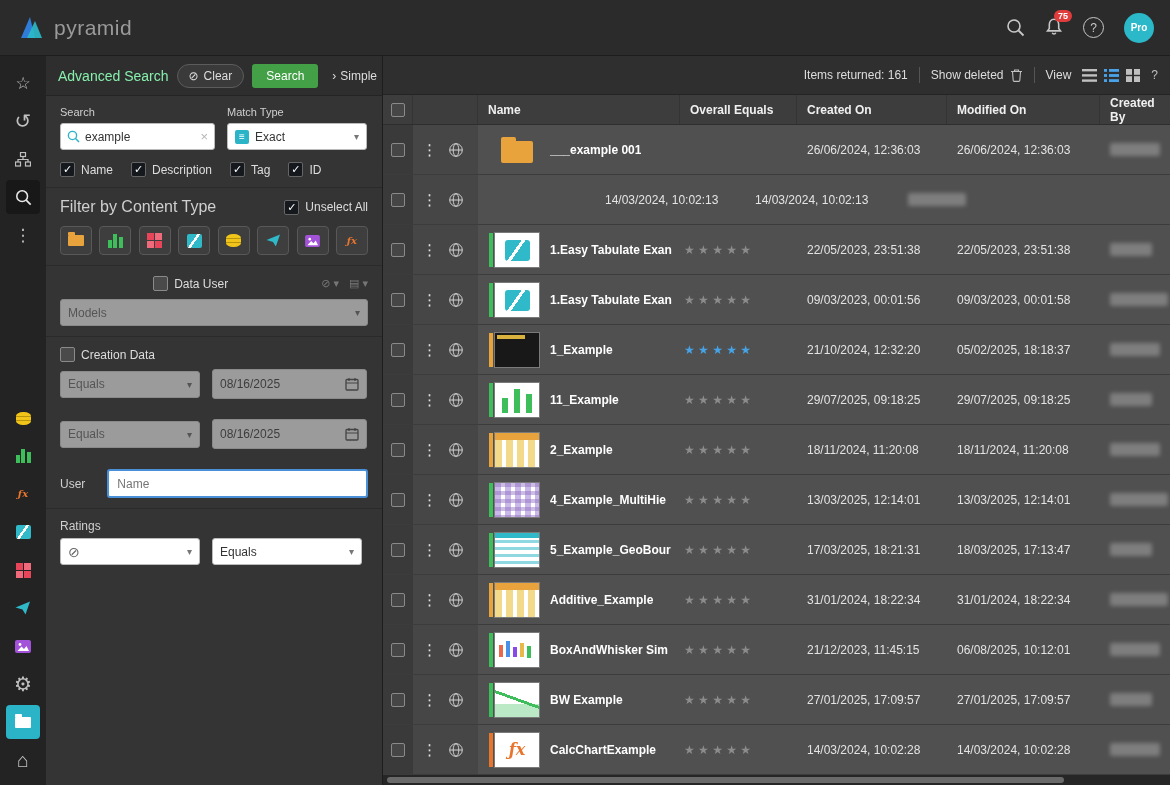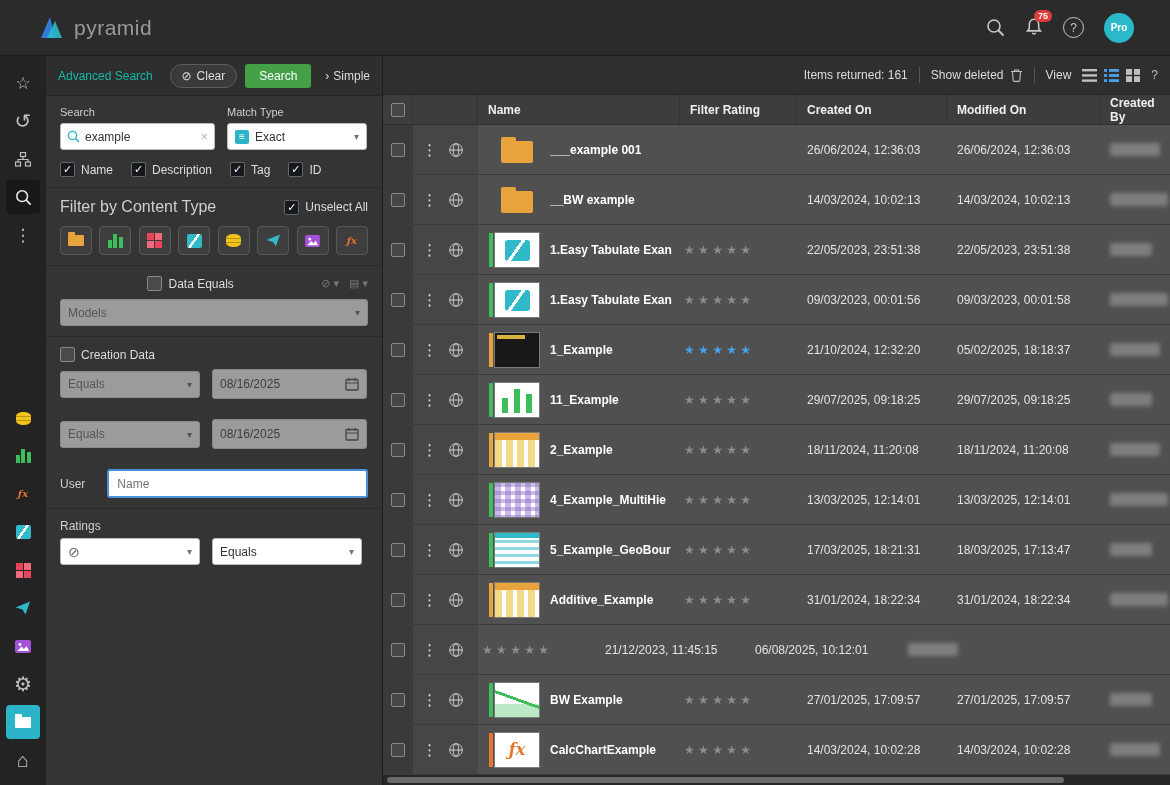--- a/index.html
+++ b/index.html
@@ -3,21 +3,21 @@
 <meta charset="utf-8">
 <style>
   *{margin:0;padding:0;box-sizing:border-box}
   html,body{background:#1e1e1e}
   .app{position:relative;width:1170px;height:785px;background:#2b2b2b;overflow:hidden;
        font-family:"Liberation Sans",sans-serif;color:#ddd;font-size:12px}
 
   
   .topbar{position:absolute;top:0;left:0;right:0;height:56px;background:#2b2b2b;
           border-bottom:1px solid #1d1d1d;display:flex;align-items:center;
-          justify-content:space-between;padding:0 36px}
+          justify-content:space-between;padding:0 16px}
   .logo{display:flex;align-items:center;gap:8px}
   .logo-text{font-size:21px;font-weight:300;color:#9a9a9a;letter-spacing:.5px}
   .top-actions{display:flex;align-items:center;gap:20px}
   .bell-wrap{position:relative}
   .badge{position:absolute;top:-7px;right:-9px;background:#e03c3c;color:#fff;
          font-size:9px;font-weight:bold;border-radius:8px;padding:1px 4px;line-height:1.2}
   .help-circ{width:21px;height:21px;border:1.6px solid #c8c8c8;border-radius:50%;
              display:flex;align-items:center;justify-content:center;font-size:12px;color:#c8c8c8}
   .avatar{width:30px;height:30px;border-radius:50%;background:#2bb8c9;color:#fff;
           display:flex;align-items:center;justify-content:center;font-size:10px;font-weight:bold}
@@ -51,21 +51,21 @@
   .i-folder{width:16px;height:11px;background:#e8a33d;border-radius:1px;position:relative}
   .i-folder::before{content:"";position:absolute;top:-3px;left:0;width:7px;height:3px;
         background:#e8a33d;border-radius:1px 1px 0 0}
   .i-folder.white{background:#fff}.i-folder.white::before{background:#fff}
 
   
   .panel{position:absolute;top:56px;left:46px;bottom:0;width:337px;background:#343434;
          border-right:1px solid #1d1d1d;display:flex;flex-direction:column;overflow:hidden}
   .panel-head{height:40px;flex:none;background:#2e2e2e;border-bottom:1px solid #242424;
               display:flex;align-items:center;padding:0 12px;gap:8px}
-  .panel-title{font-size:12px;color:#14b8a6;white-space:nowrap}
+  .panel-title{font-size:14px;color:#86efac;white-space:nowrap}
   .btn-clear{margin-left:auto;display:flex;align-items:center;gap:5px;background:#3a3a3a;
              border:1px solid #5c5c5c;border-radius:13px;color:#ddd;padding:4px 11px;font-size:12px;cursor:pointer}
   .btn-search{background:#43a047;color:#fff;border:none;border-radius:3px;
               padding:5px 14px;font-size:12px;cursor:pointer}
   .simple-link{display:flex;align-items:center;gap:4px;color:#ddd;font-size:12px;margin-left:6px;cursor:pointer}
   .sect{padding:10px 14px;flex:none}
   .sect.bord{border-top:1px solid #2a2a2a}
   .lblrow{display:flex;margin-bottom:5px}
   .flbl{font-size:11px;color:#cfcfcf}
   .lblrow .flbl:first-child{width:167px}
@@ -383,21 +383,21 @@
         <div class="ct-btn">
             <span class="i-fx">ƒx</span>
           </div>
       </div>
     </div>
 
     <div class="sect bord">
       <div class="filter-head" style="margin-bottom:8px">
         <label class="chk">
             <span class="cbox"></span>
-            <span>Data Equals</span>
+            <span>Data User</span>
           </label>
         <span class="mini-dds">
           <span class="mini-dd">
               <span>⊘</span>
               <span>▾</span>
             </span>
           <span class="mini-dd">
               <span>▤</span>
               <span>▾</span>
             </span>
@@ -514,21 +514,21 @@
       </span>
       <span style="color:#c0c0c0">?</span>
     </div>
 
     <div class="thead">
       <div class="hc-check">
           <span class="cbox" style="width:14px;height:14px;background:#464646"></span>
         </div>
       <div class="hc-actions"></div>
       <div class="hc-name">Name</div>
-      <div class="hc-rating">Filter Rating</div>
+      <div class="hc-rating">Overall Equals</div>
       <div class="hc-created">Created On</div>
       <div class="hc-modified">Modified On</div>
       <div class="hc-by">Created By</div>
     </div>
 
     <div class="tbody" id="rows">
   <div class="trow" data-type="folder">
     <div class="c-check">
       <span class="cbox" style="width:14px;height:14px;background:#464646"></span>
     </div>
@@ -563,24 +563,20 @@
     <div class="c-actions">
       <span class="dots">⋮</span>
       <span style="display:flex">
         <svg width="16" height="16" viewBox="0 0 16 16">
                 <circle cx="8" cy="8" r="6.3" fill="none" stroke="#cfcfcf"></circle>
                 <ellipse cx="8" cy="8" rx="2.8" ry="6.3" fill="none" stroke="#cfcfcf"></ellipse>
                 <line x1="1.7" y1="8" x2="14.3" y2="8" stroke="#cfcfcf"></line>
               </svg>
       </span>
     </div>
-    <div class="c-name">
-      <span class="thumb"></span>
-      <span class="nm">__BW example</span>
-    </div>
     <div class="c-rating">
       <span class="stars" data-color="none"></span>
     </div>
     <div class="c-created">14/03/2024, 10:02:13</div>
     <div class="c-modified">14/03/2024, 10:02:13</div>
     <div class="c-by">
       <span class="redact"></span>
     </div>
   </div>
 
@@ -815,20 +811,24 @@
     <div class="c-actions">
       <span class="dots">⋮</span>
       <span style="display:flex">
         <svg width="16" height="16" viewBox="0 0 16 16">
                 <circle cx="8" cy="8" r="6.3" fill="none" stroke="#cfcfcf"></circle>
                 <ellipse cx="8" cy="8" rx="2.8" ry="6.3" fill="none" stroke="#cfcfcf"></ellipse>
                 <line x1="1.7" y1="8" x2="14.3" y2="8" stroke="#cfcfcf"></line>
               </svg>
       </span>
     </div>
+    <div class="c-name">
+      <span class="thumb"></span>
+      <span class="nm">BoxAndWhisker Sim</span>
+    </div>
     <div class="c-rating">
       <span class="stars" data-color="gray">★ ★ ★ ★ ★</span>
     </div>
     <div class="c-created">21/12/2023, 11:45:15</div>
     <div class="c-modified">06/08/2025, 10:12:01</div>
     <div class="c-by">
       <span class="redact"></span>
     </div>
   </div>
 

